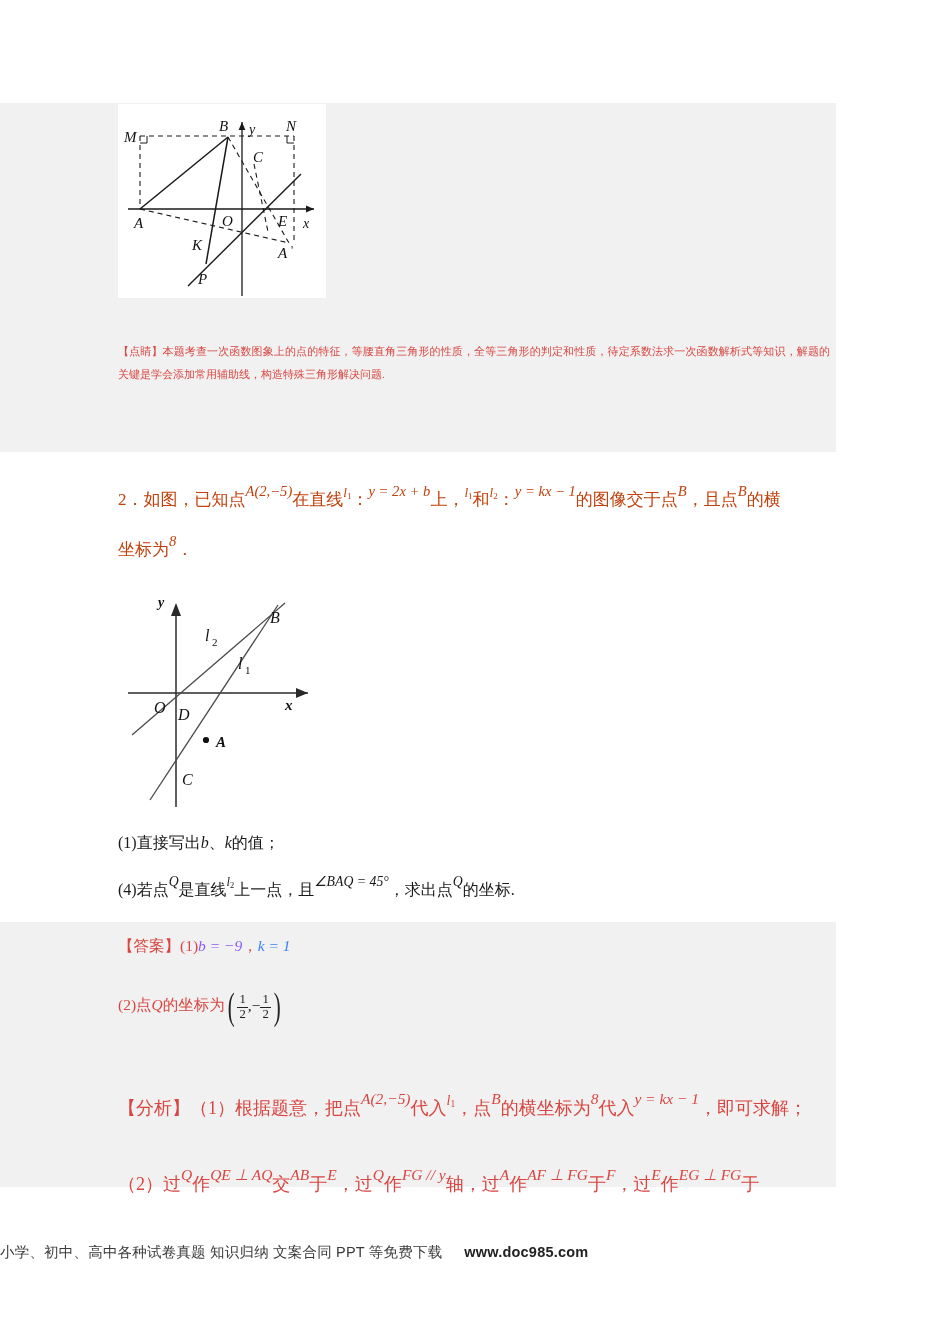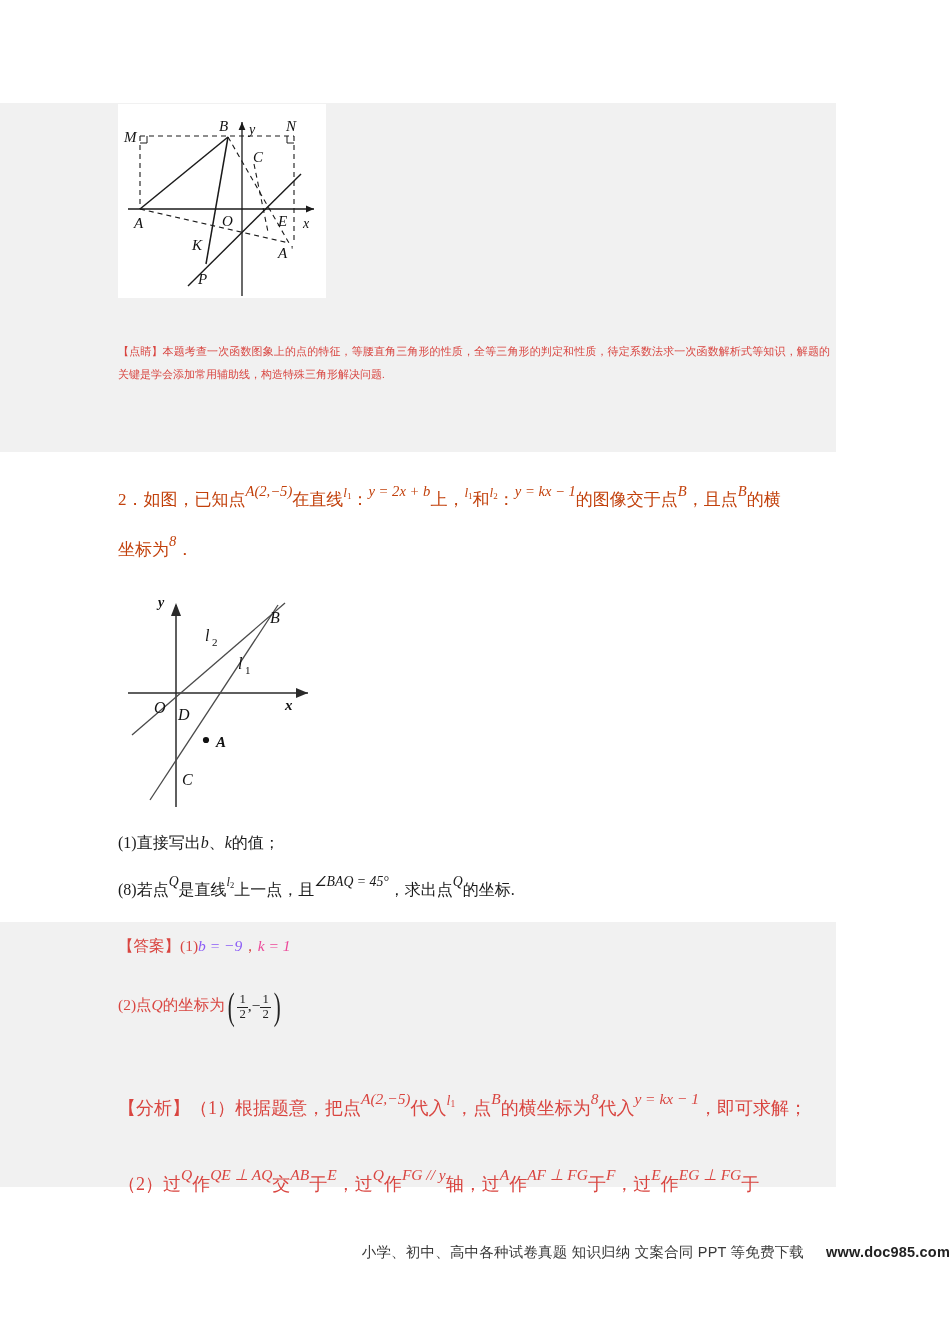--- a/index.html
+++ b/index.html
@@ -151,21 +151,21 @@
     vertical-align: middle;
     color: #222;
     font-family: "Liberation Serif", serif;
   }
   
   .footer {
     position: absolute;
     left: 0;
     top: 1243px;
     width: 950px;
-    text-align: right;
+    text-align: left;
     font-size: 14.5px;
     color: #3a3a3a;
     font-family: "Liberation Sans", sans-serif;
     letter-spacing: 0.2px;
   }
   .footer .url {
     font-weight: bold;
     margin-left: 22px;
     font-family: "Liberation Sans", sans-serif;
     color: #222;
@@ -256,25 +256,25 @@
       <text x="34" y="128" font-family="Liberation Serif, serif" font-style="italic" font-size="16" fill="#111">O</text>
       <text x="58" y="135" font-family="Liberation Serif, serif" font-style="italic" font-size="16" fill="#111">D</text>
       <text x="165" y="125" font-family="Liberation Serif, serif" font-style="italic" font-weight="bold" font-size="15" fill="#111">x</text>
       <text x="96" y="162" font-family="Liberation Serif, serif" font-style="italic" font-weight="bold" font-size="15" fill="#111">A</text>
       <text x="62" y="200" font-family="Liberation Serif, serif" font-style="italic" font-size="16" fill="#111">C</text>
     </svg>
   </div>
 
   <div class="sub-block">
     <span>(1)直接写出</span><span class="inline-math">b</span><span>、</span><span class="inline-math">k</span><span>的值；</span><br>
-    <span>(8)若点</span><span class="sup">Q</span><span>是直线</span><span class="sup-sm"><span>l</span><span class="sub-idx">2</span></span><span>上一点，且</span><span class="sup">∠BAQ = 45°</span><span>，求出点</span><span class="sup">Q</span><span>的坐标.</span>
+    <span>(4)若点</span><span class="sup">Q</span><span>是直线</span><span class="sup-sm"><span>l</span><span class="sub-idx">2</span></span><span>上一点，且</span><span class="sup">∠BAQ = 45°</span><span>，求出点</span><span class="sup">Q</span><span>的坐标.</span>
   </div>
 
   <div class="ans-block">
-    <span>【答案】</span><span>(1)</span><span class="inline-math" style="color:#8b5cf6">b = −9</span><span>，</span><span class="inline-math" style="color:#ec4899">k = 1</span>
+    <span>【答案】</span><span>(1)</span><span class="inline-math" style="color:#8b5cf6">b = −9</span><span>，</span><span class="inline-math" style="color:#3b82f6">k = 1</span>
     <div style="height:26px"></div>
     <span>(2)</span><span>点</span><span class="inline-math">Q</span><span>的坐标为</span><span class="coordwrap"><span class="paren">(</span><span class="frac"><span class="num">1</span><span class="den">2</span></span><span style="font-style:normal">,</span><span style="font-style:normal">−</span><span class="frac"><span class="num">1</span><span class="den">2</span></span><span class="paren">)</span></span>
   </div>
 
   <div class="ana-block">
     <span>【分析】</span><span>（1）根据题意，把点</span><span class="sup">A(2,−5)</span><span>代入</span><span class="sup-sm"><span>l</span><span class="sub-idx">1</span></span><span>，点</span><span class="sup">B</span><span>的横坐标为</span><span class="sup">8</span><span>代入</span><span class="sup">y = kx − 1</span><span>，即可求解；</span>
     <div style="height:30px"></div>
     <span>（2）过</span><span class="sup">Q</span><span>作</span><span class="sup">QE ⊥ AQ</span><span>交</span><span class="sup">AB</span><span>于</span><span class="sup">E</span><span>，过</span><span class="sup">Q</span><span>作</span><span class="sup">FG // y</span><span>轴，过</span><span class="sup">A</span><span>作</span><span class="sup">AF ⊥ FG</span><span>于</span><span class="sup">F</span><span>，过</span><span class="sup">E</span><span>作</span><span class="sup">EG ⊥ FG</span><span>于</span>
   </div>
 

